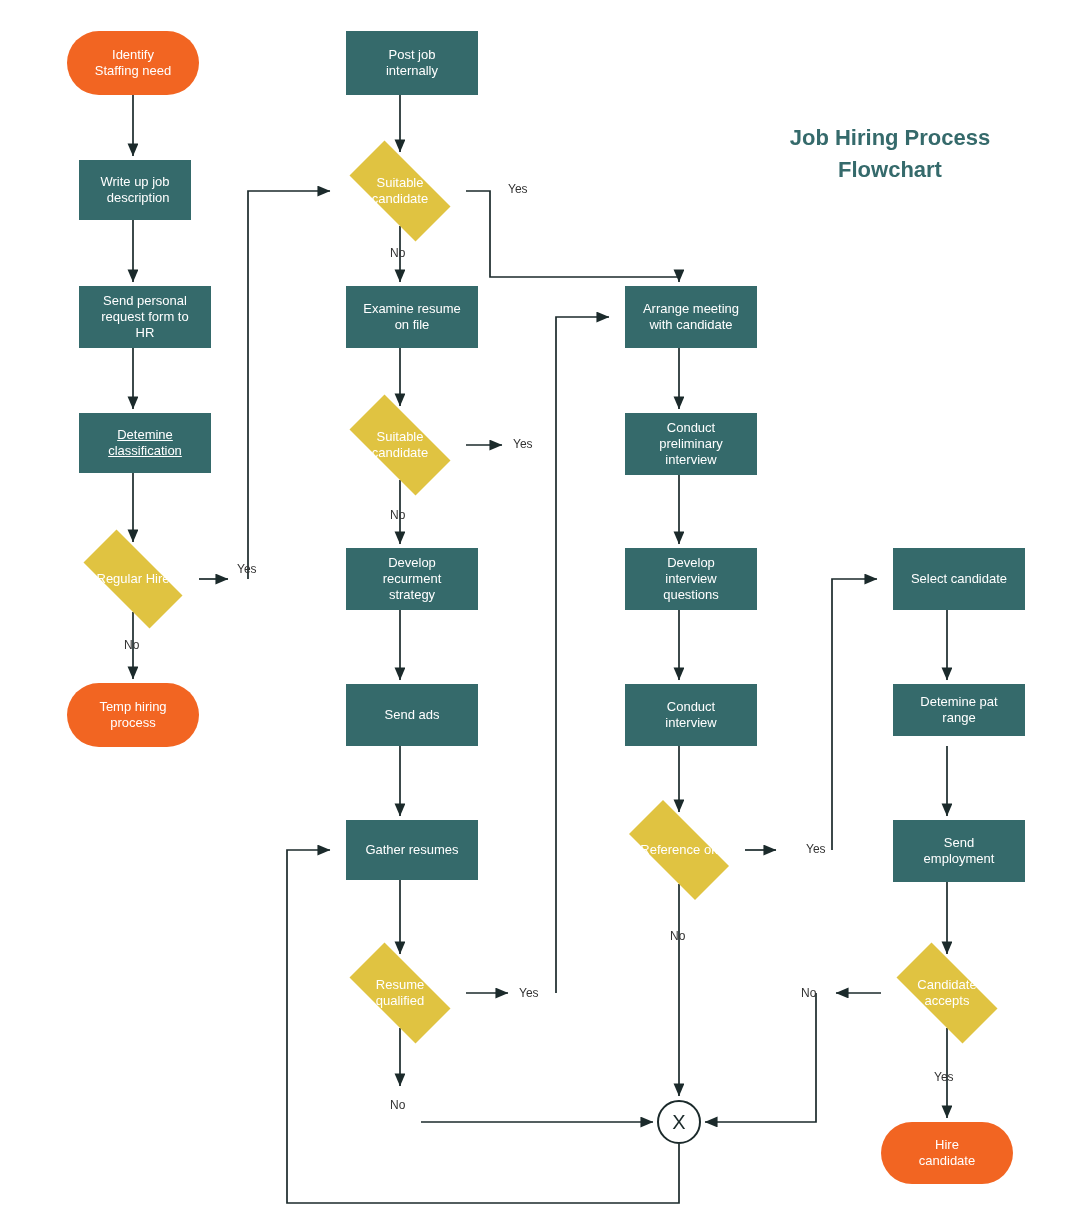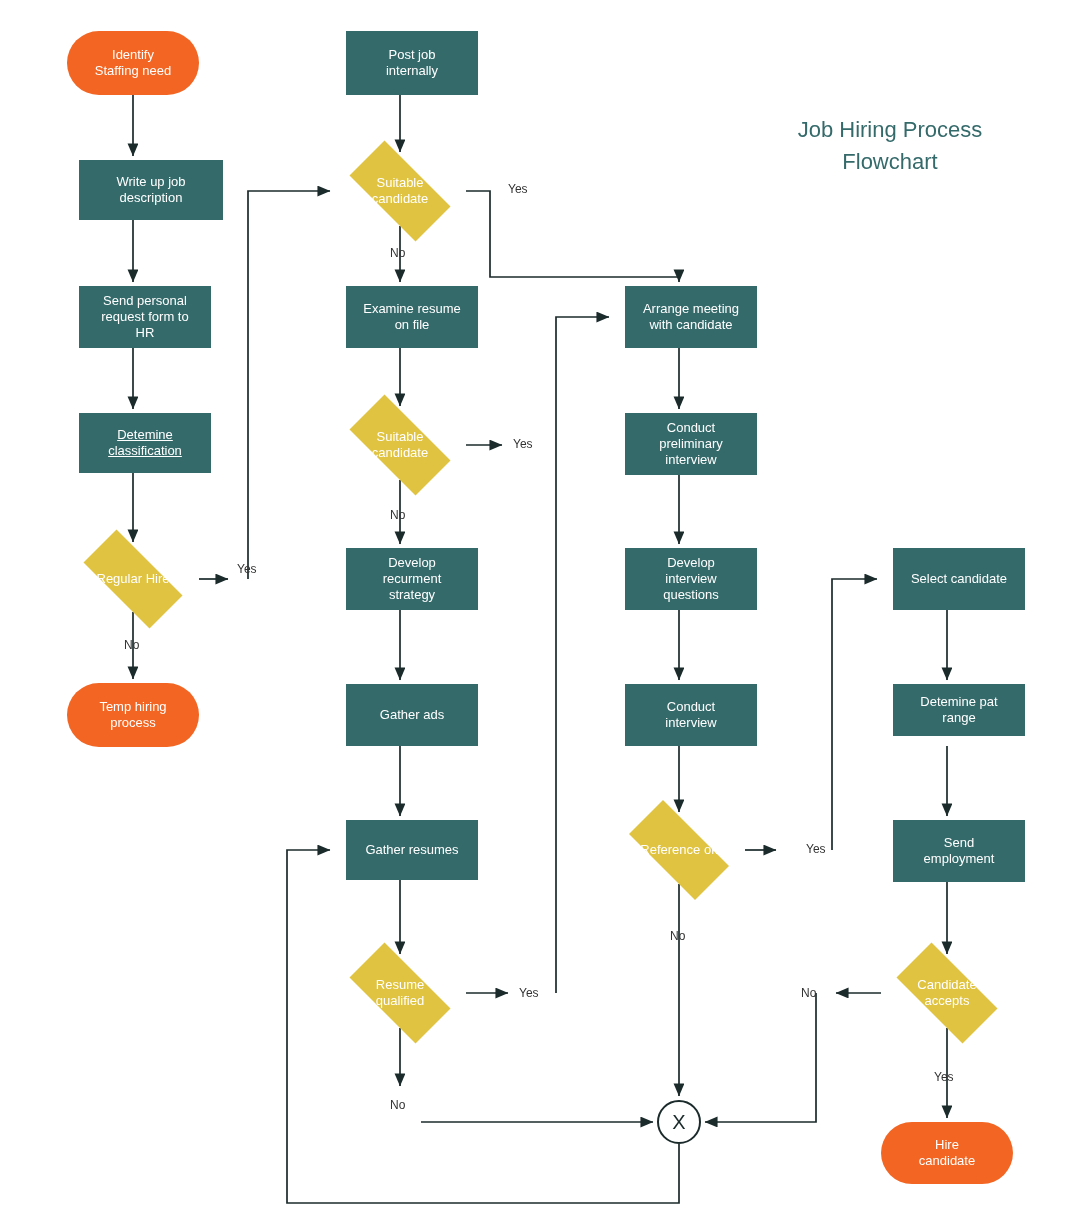--- a/index.html
+++ b/index.html
@@ -146,28 +146,28 @@
       <path d="M947,882 L947,954"></path>
       <path d="M947,1028 L947,1118"></path>
 
       <path d="M881,993 L836,993"></path>
       <path d="M816,993 L816,1122 L705,1122"></path>
 
       <path d="M679,1144 L679,1203 L287,1203 L287,850 L330,850"></path>
     </g>
   </svg>
 
-  <div class="title" style="left: 772px; top: 114px; width: 236px; color: rgb(53, 106, 107);">Job Hiring Process
+  <div class="title" style="left: 772px; top: 122px; width: 236px; color: rgb(53, 106, 107); font-weight: bold;">Job Hiring Process
 Flowchart</div>
 
   <div class="node terminator" style="left:67px;top:31px;width:132px;height:64px;">
     <span>Identify
 Staffing need</span>
   </div>
-  <div class="node process" style="left:67px;top:160px;width:144px;height:60px;">
+  <div class="node process" style="left:67px;top:160px;width:112px;height:60px;text-align:right;">
     <span>Write up job
 description</span>
   </div>
   <div class="node process" style="left:67px;top:286px;width:132px;height:62px;">
     <span>Send personal
 request form to
 HR</span>
   </div>
   <div class="node process" style="left:67px;top:413px;width:132px;height:60px;text-decoration:underline;">
     <span>Detemine
@@ -199,21 +199,21 @@
     <span class="diamond"></span>
     <span class="dlabel">Suitable
 candidate</span>
   </div>
   <div class="node process" style="left:334px;top:548px;width:132px;height:62px;">
     <span>Develop
 recurment
 strategy</span>
   </div>
   <div class="node process" style="left:334px;top:684px;width:132px;height:62px;">
-    <span>Gather ads</span>
+    <span>Send ads</span>
   </div>
   <div class="node process" style="left:334px;top:820px;width:132px;height:60px;">
     <span>Gather resumes</span>
   </div>
   <div class="node decision" style="left:334px;top:958px;width:132px;height:70px;">
     <span class="diamond"></span>
     <span class="dlabel">Resume
 qualified</span>
   </div>
 

